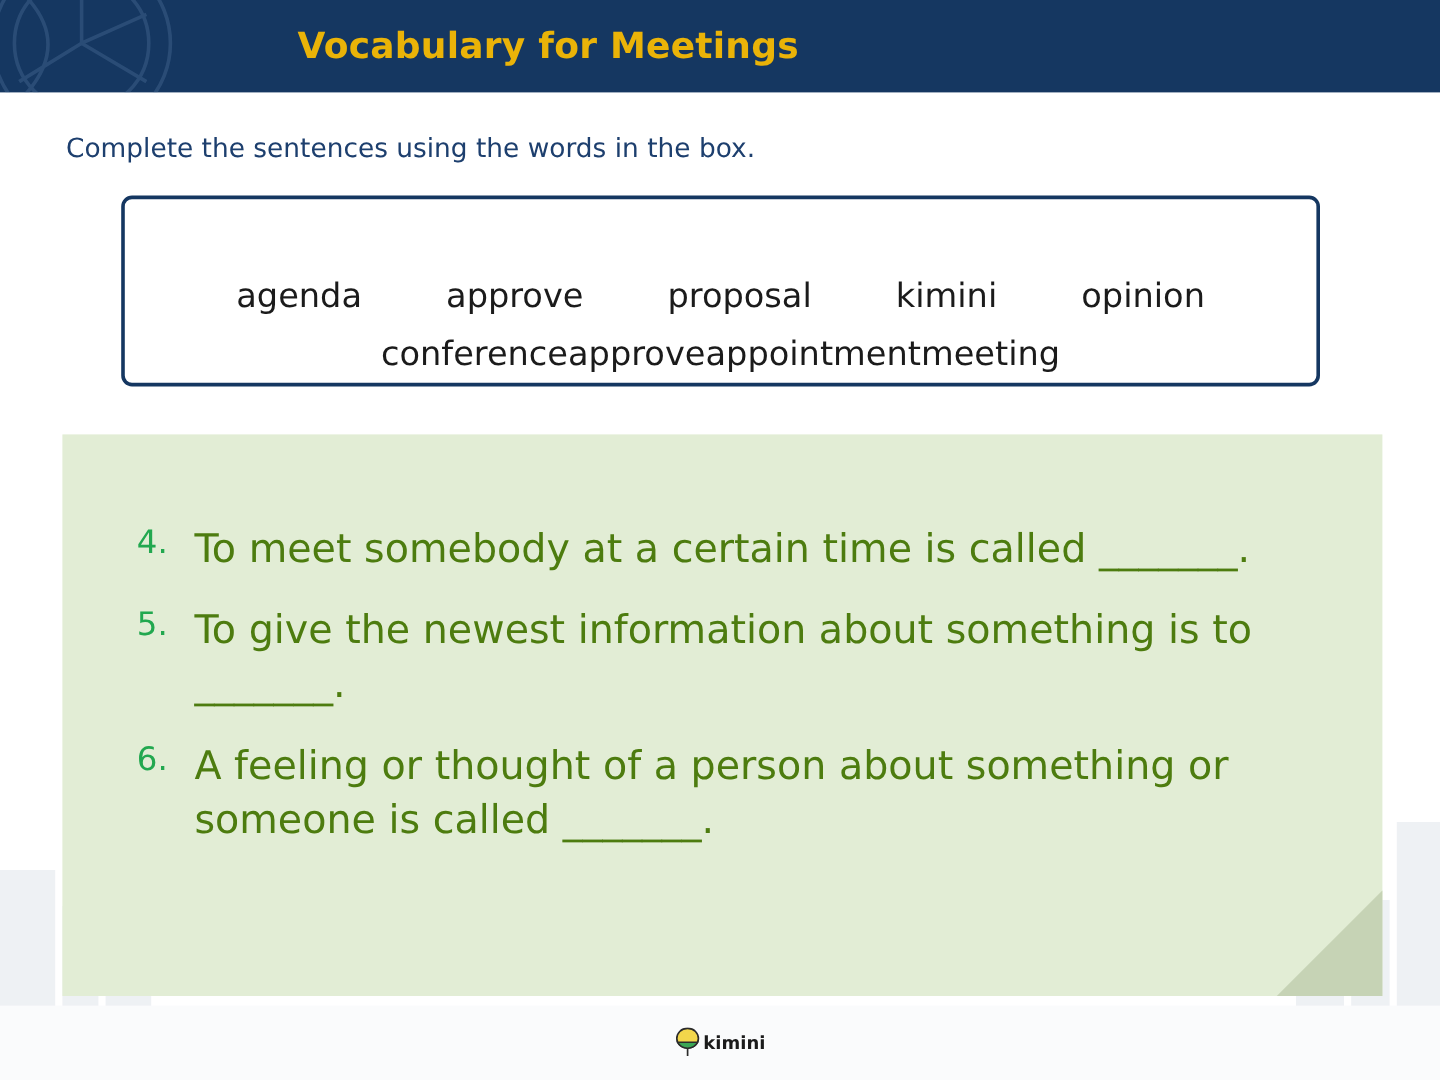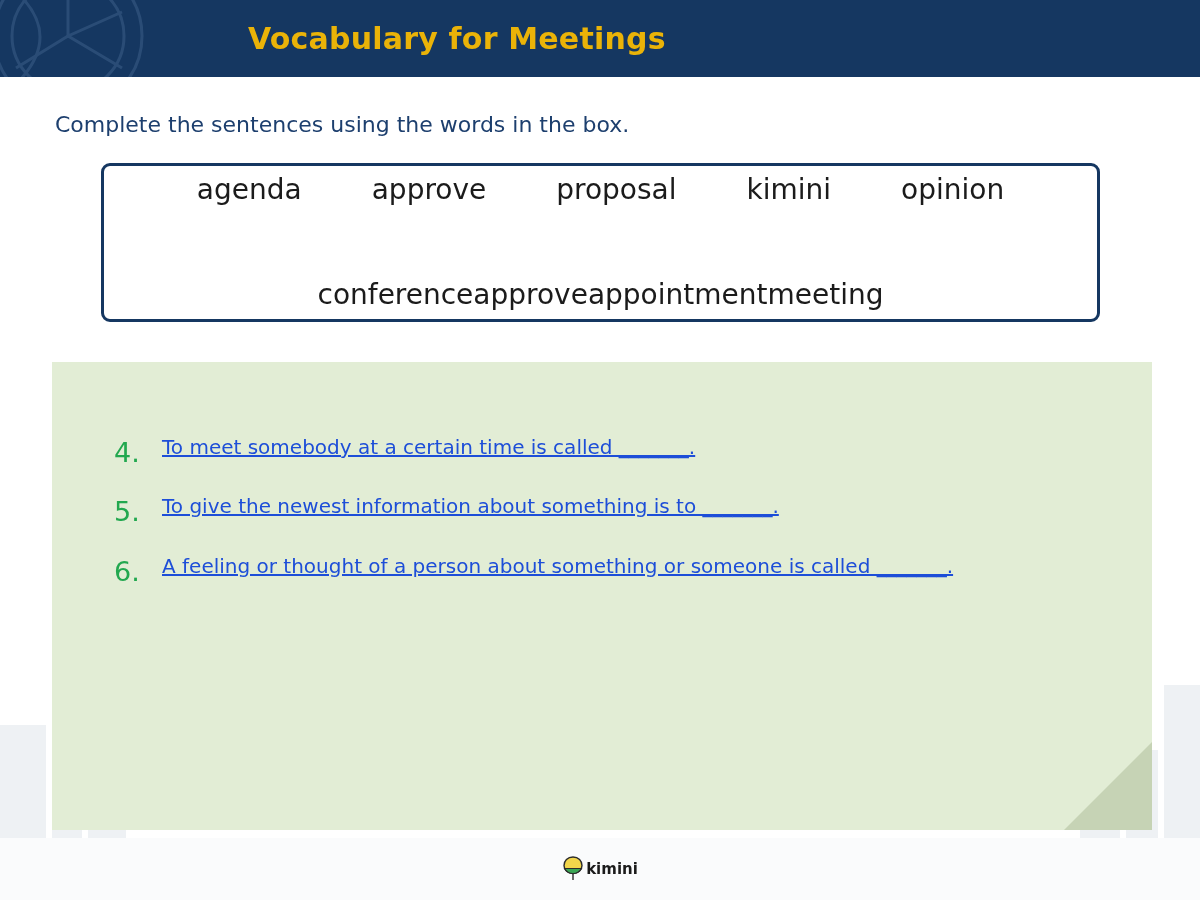--- a/index.html
+++ b/index.html
@@ -59,21 +59,21 @@
     left: 101px;
     top: 163px;
     width: 999px;
     height: 159px;
     border: 3px solid #153761;
     border-radius: 9px;
     background: #ffffff;
     box-sizing: border-box;
     display: flex;
     flex-direction: column;
-    justify-content: space-between;
+    justify-content: flex-end;
   }
   .word-row {
     display: flex;
     justify-content: center;
     align-items: baseline;
     padding: 3px 18px;
   }
   .word-row.row-1 { gap: 70px; }
   .word-row.row-2 { }
   .word {
@@ -116,26 +116,25 @@
   }
   .item-num {
     width: 48px;
     flex: 0 0 48px;
     color: #22a84f;
     font-size: 27px;
     line-height: 1.38;
     font-family: "DejaVu Sans", sans-serif;
   }
   .item-text {
-    font-size: 20px;
-    color: #1d4ed8;
+    font-size: 33px;
+    color: #4d7c0f;
     line-height: 1.38;
     max-width: 940px;
     font-family: "DejaVu Sans", sans-serif;
-    text-decoration: underline;
   }
 
   
   .city {
     position: absolute;
     left: 0;
     bottom: 55px;
     width: 1200px;
     height: 190px;
     z-index: -1;

